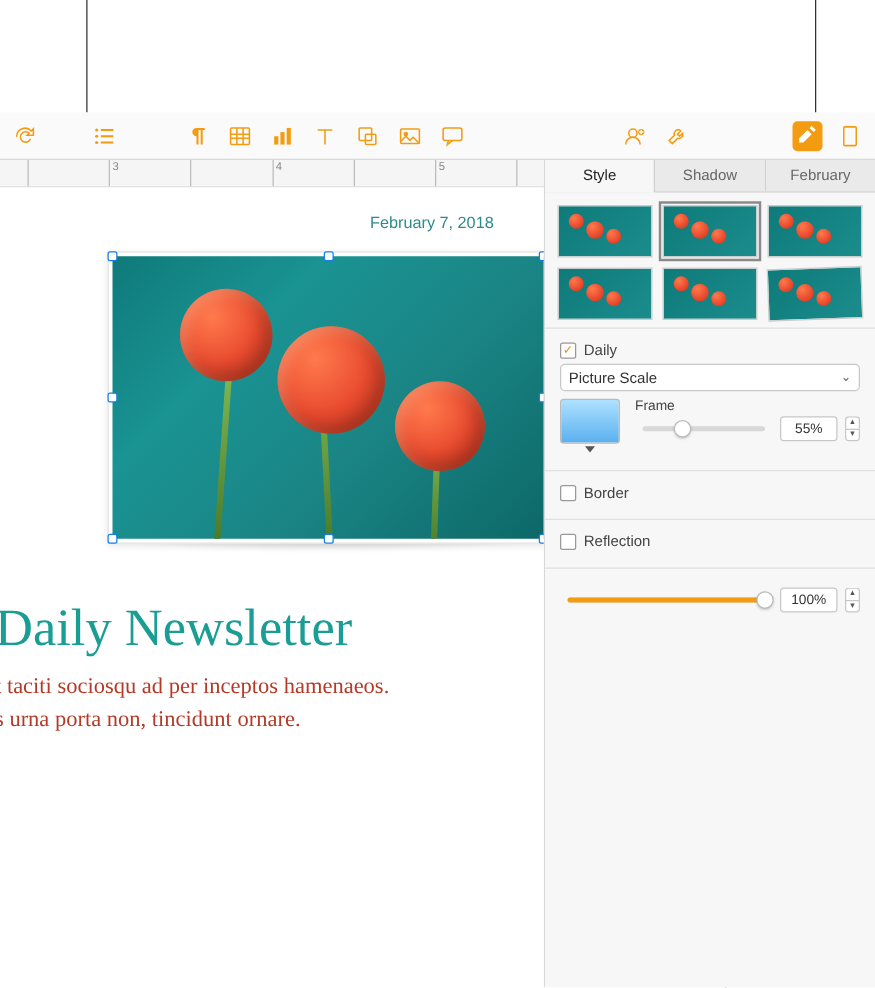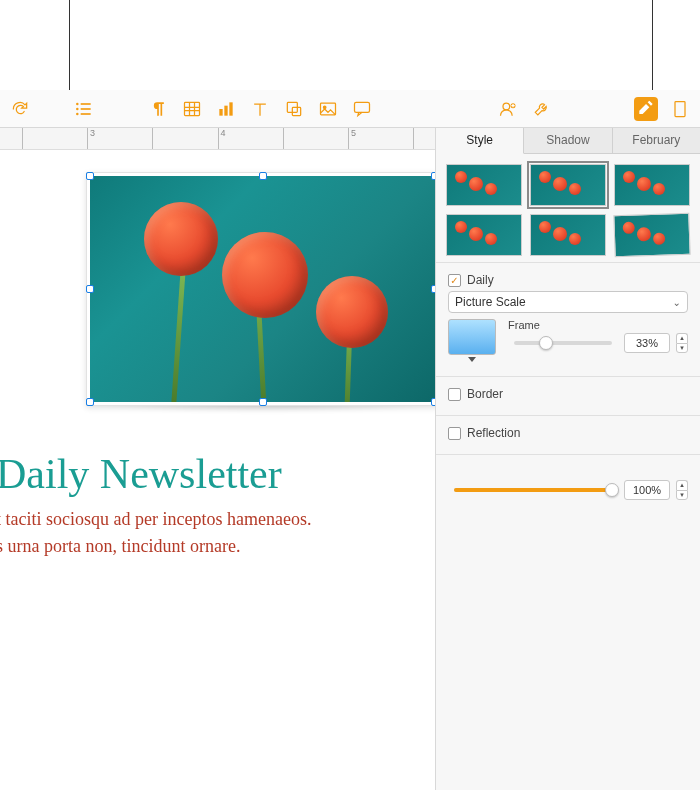--- a/index.html
+++ b/index.html
@@ -157,20 +157,21 @@
       <div class="ruler">
         <div class="mark" style="left:5%"></div>
         <div class="mark" style="left:20%"><span>3</span></div>
         <div class="mark" style="left:35%"></div>
         <div class="mark" style="left:50%"><span>4</span></div>
         <div class="mark" style="left:65%"></div>
         <div class="mark" style="left:80%"><span>5</span></div>
         <div class="mark" style="left:95%"></div>
       </div>
       <div class="doc">
+        <div class="date">February 7, 2018</div>
         <div class="img-frame">
           <div class="img-shadow"></div>
           <div class="img-border"></div>
           <div class="img-inner">
             <div class="stem" style="left:86px; top:90px; width:5px; height:140px; transform:rotate(4deg);"></div>
             <div class="stem" style="left:168px; top:100px; width:5px; height:130px; transform:rotate(-3deg);"></div>
             <div class="stem" style="left:256px; top:140px; width:5px; height:100px; transform:rotate(2deg);"></div>
             <div class="flower" style="left:54px; top:26px; width:74px; height:74px;"></div>
             <div class="flower" style="left:132px; top:56px; width:86px; height:86px;"></div>
             <div class="flower" style="left:226px; top:100px; width:72px; height:72px;"></div>
@@ -246,21 +247,21 @@
           <div style="display:flex;flex-direction:column;align-items:center;gap:2px">
             <div class="preview-box"></div>
             <div style="width:0;height:0;border-left:4px solid transparent;border-right:4px solid transparent;border-top:5px solid #555;"></div>
           </div>
           <div style="flex:1; padding-left:6px;">
             <div class="lbl" style="font-size:11px">Frame</div>
             <div class="row" style="margin-top:2px">
               <div class="slider">
                 <div class="knob" style="left:33%"></div>
               </div>
-              <div class="numbox">33%</div>
+              <div class="numbox">55%</div>
               <div class="stepper">
                   <div>▴</div>
                   <div>▾</div>
                 </div>
             </div>
           </div>
         </div>
       </div>
 
       <div class="section">
@@ -271,21 +272,21 @@
       </div>
 
       <div class="section">
         <div class="row">
           <div class="check" style="color:transparent">✓</div>
           <span class="lbl">Reflection</span>
         </div>
       </div>
 
       <div class="section">
-        <div class="row" style="margin-top:19px">
+        <div class="row" style="margin-top:9px">
           <div class="slider">
             <div class="fill" style="width:100%"></div>
             <div class="knob" style="left:100%"></div>
           </div>
           <div class="numbox">100%</div>
           <div class="stepper">
               <div>▴</div>
               <div>▾</div>
             </div>
         </div>

